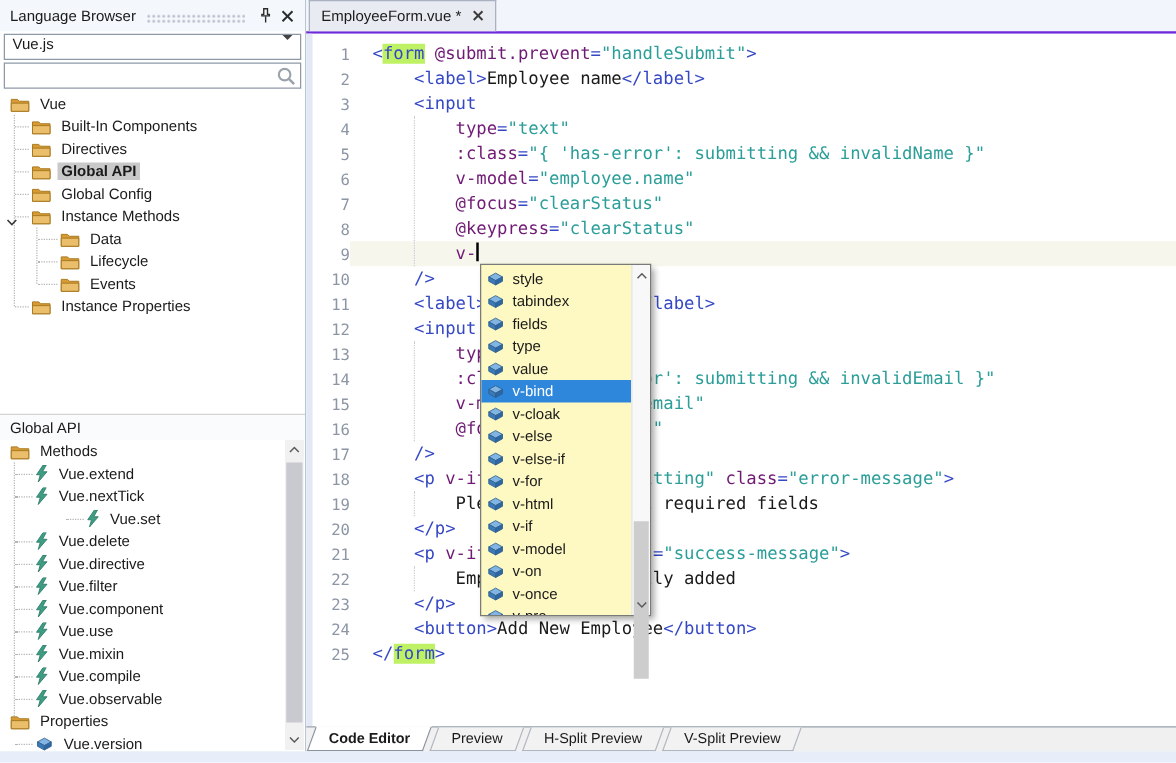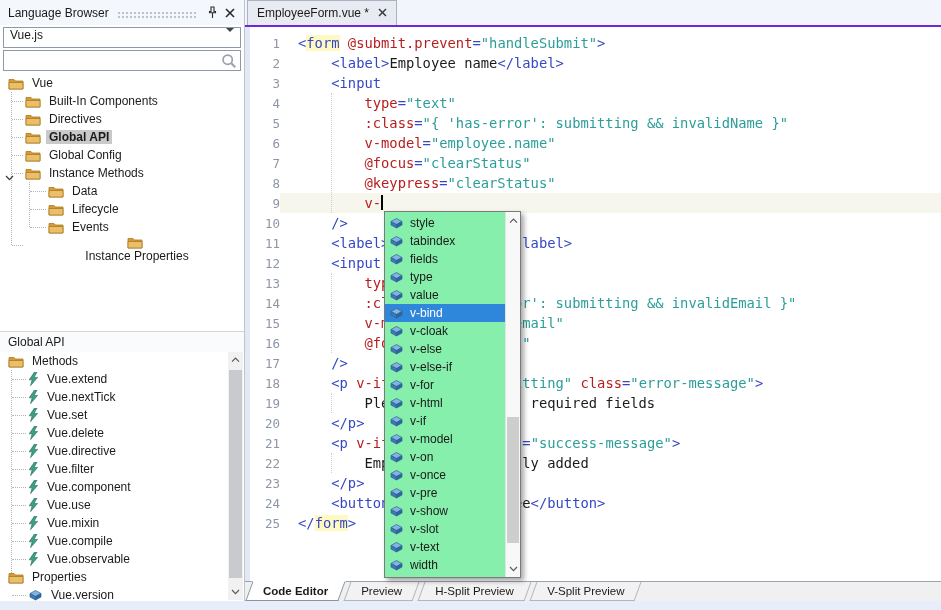--- a/index.html
+++ b/index.html
@@ -42,29 +42,29 @@
   .editor { position:absolute; left:245px; top:0; right:0; height:581px; }
   .tabstrip { position:absolute; left:0; right:0; top:0; height:27px; background:#F2F5FC; border-bottom:2px solid #6d28d9; display:flex; align-items:flex-end; }
   .doctab { margin-left:2px; height:25px; background:#E8EBF2; border:1px solid #AAB2C2; border-bottom:none; display:flex; align-items:center; gap:9px; padding:0 9px; }
   .codearea { position:absolute; left:0; right:0; top:27px; bottom:0; background:#fff; padding-top:6px; }
   .codearea .selmargin { position:absolute; left:0; top:0; bottom:0; width:5px; background:#E2E9F5; }
   .cl { display:flex; height:20px; padding-left:5px; }
   .ln { width:30px; text-align:right; color:#8C96A5; font:12.5px "DejaVu Sans Mono",monospace; padding-top:3px; flex:none; }
   .ct { flex:1; font:13.8px/20px "DejaVu Sans Mono",monospace; white-space:pre; padding-left:18px; }
   .cl.cur .ct { background:#F6F6ED; }
   .c-g { color:#3548C4; }
-  .c-a { color:#b91c1c; }
+  .c-a { color:#701a75; }
   .c-s { color:#2B9E99; }
   .c-t { color:#1A1A1A; }
-  .c-h { color:#3548C4; background:#fef9c3; }
+  .c-h { color:#3548C4; background:#bef264; }
   .caret { display:inline-block; width:2px; height:15px; background:#000; vertical-align:-2px; }
   .iguide { position:absolute; border-left:1px dotted #C9CDD4; width:0; }
 
   
-  .ac { position:absolute; left:384px; top:211px; width:137px; height:367px; background:#86efac; border:1px solid #7A7A7A; box-shadow:3px 3px 5px rgba(0,0,0,0.35); display:flex; z-index:50; }
+  .ac { position:absolute; left:384px; top:211px; width:137px; height:282px; background:#fef9c3; border:1px solid #7A7A7A; box-shadow:3px 3px 5px rgba(0,0,0,0.35); display:flex; z-index:50; }
   .ac-items { flex:1; padding-top:2px; overflow:hidden; }
   .ac-it { height:18px; display:flex; align-items:center; gap:6px; padding-left:4px; white-space:nowrap; }
   .ac-it.sel { background:#2F87DC; color:#fff; }
   .ac-sb { width:15px; position:relative; background:#F8F8F8; border-left:1px solid #E4E4E4; }
   .ac-sb .sb-up, .ac-sb .sb-dn { position:absolute; left:0; width:14px; height:15px; display:flex; align-items:center; justify-content:center; }
   .ac-sb .sb-up { top:1px; } .ac-sb .sb-dn { bottom:1px; }
   .ac-sb .sb-thumb { position:absolute; left:1px; width:12px; top:205px; height:126px; background:#CDCDCD; }
 
   
   .btabs { position:absolute; left:245px; top:581px; right:0; height:20px; background:#F0F0F0; border-top:1px solid #9AA3AF; display:flex; padding-left:4px; }
@@ -179,21 +179,21 @@
         <span class="tlabel">Lifecycle</span>
       </div>
       <div class="trow i2" style="padding-left: 48px;">
         <span class="hconn" style="left: 30px; width: 16px;"></span>
         <svg width="16" height="13" viewBox="0 0 16 13" style="flex:none">
           <path d="M1 2.5 L6 2.5 L7.5 4 L15 4 L15 12 L1 12 Z" fill="#D99A34" stroke="#A87B20" stroke-width="0.8"></path>
           <path d="M1 5.5 L15 5.5 L15 12 L1 12 Z" fill="#EABE6A" stroke="#A87B20" stroke-width="0.8"></path>
         </svg>
         <span class="tlabel">Events</span>
       </div>
-      <div class="trow i1" style="padding-left: 25px; flex-direction: column;">
+      <div class="trow i1" style="padding-left: 25px;">
         <span class="hconn" style="left: 12px; width: 11px;"></span>
         <svg width="16" height="13" viewBox="0 0 16 13" style="flex:none">
           <path d="M1 2.5 L6 2.5 L7.5 4 L15 4 L15 12 L1 12 Z" fill="#D99A34" stroke="#A87B20" stroke-width="0.8"></path>
           <path d="M1 5.5 L15 5.5 L15 12 L1 12 Z" fill="#EABE6A" stroke="#A87B20" stroke-width="0.8"></path>
         </svg>
         <span class="tlabel">Instance Properties</span>
       </div>
     </div>
 
   <div class="sect-header">
@@ -216,21 +216,21 @@
         </svg>
         <span class="tlabel">Vue.extend</span>
       </div>
       <div class="trow i1" style="padding-left: 28px;">
         <span class="hconn" style="left: 12px; width: 14px;"></span>
         <svg width="11" height="14" viewBox="0 0 11 14" style="flex:none">
           <path d="M6.5 0 L1.2 7.8 L4.2 7.8 L2.6 13.6 L9.6 5.4 L6 5.4 L9 0 Z" fill="#3D9E85" stroke="#2E7A66" stroke-width="0.7"></path>
         </svg>
         <span class="tlabel">Vue.nextTick</span>
       </div>
-      <div class="trow i1" style="padding-left: 28px;">
+      <div class="trow i1" style="padding-left: 28px; margin-left: 41px;">
         <span class="hconn" style="left: 12px; width: 14px;"></span>
         <svg width="11" height="14" viewBox="0 0 11 14" style="flex:none">
           <path d="M6.5 0 L1.2 7.8 L4.2 7.8 L2.6 13.6 L9.6 5.4 L6 5.4 L9 0 Z" fill="#3D9E85" stroke="#2E7A66" stroke-width="0.7"></path>
         </svg>
         <span class="tlabel">Vue.set</span>
       </div>
       <div class="trow i1" style="padding-left: 28px;">
         <span class="hconn" style="left: 12px; width: 14px;"></span>
         <svg width="11" height="14" viewBox="0 0 11 14" style="flex:none">
           <path d="M6.5 0 L1.2 7.8 L4.2 7.8 L2.6 13.6 L9.6 5.4 L6 5.4 L9 0 Z" fill="#3D9E85" stroke="#2E7A66" stroke-width="0.7"></path>

